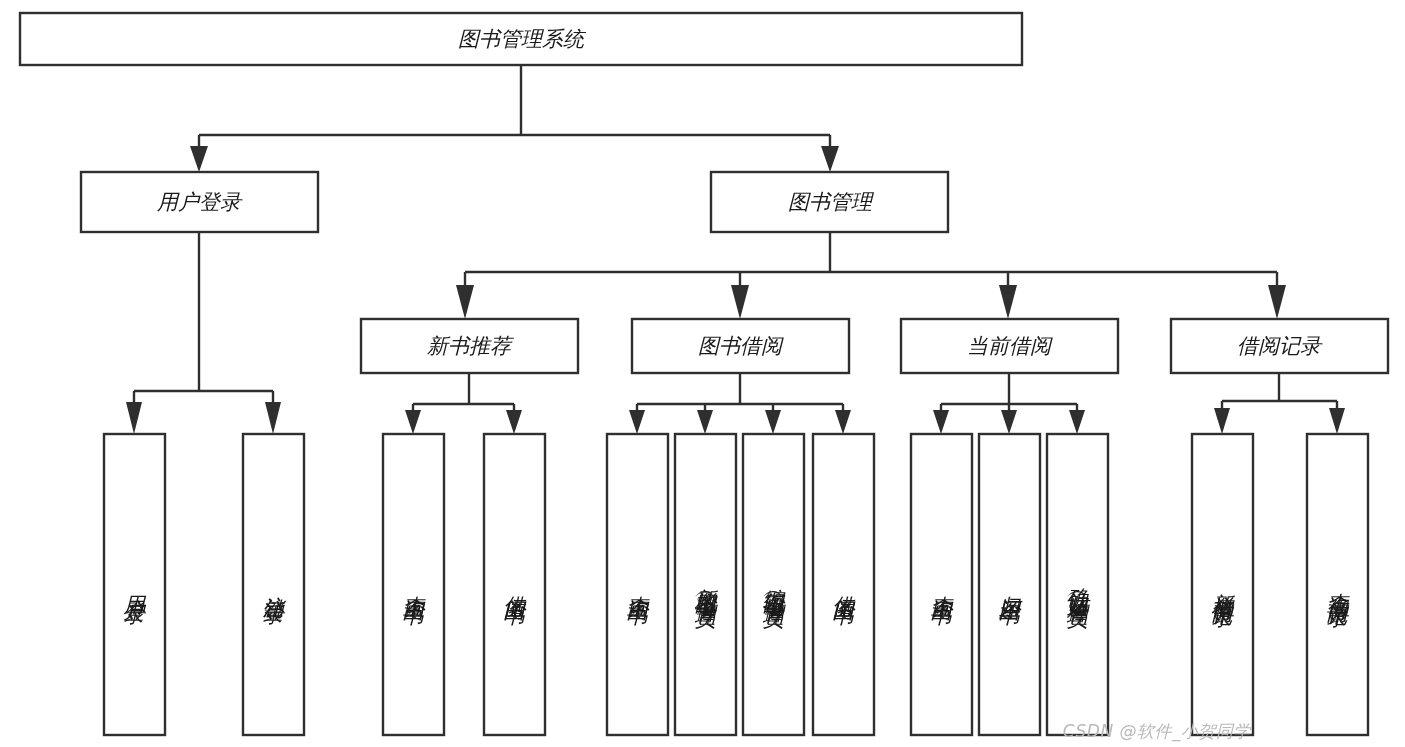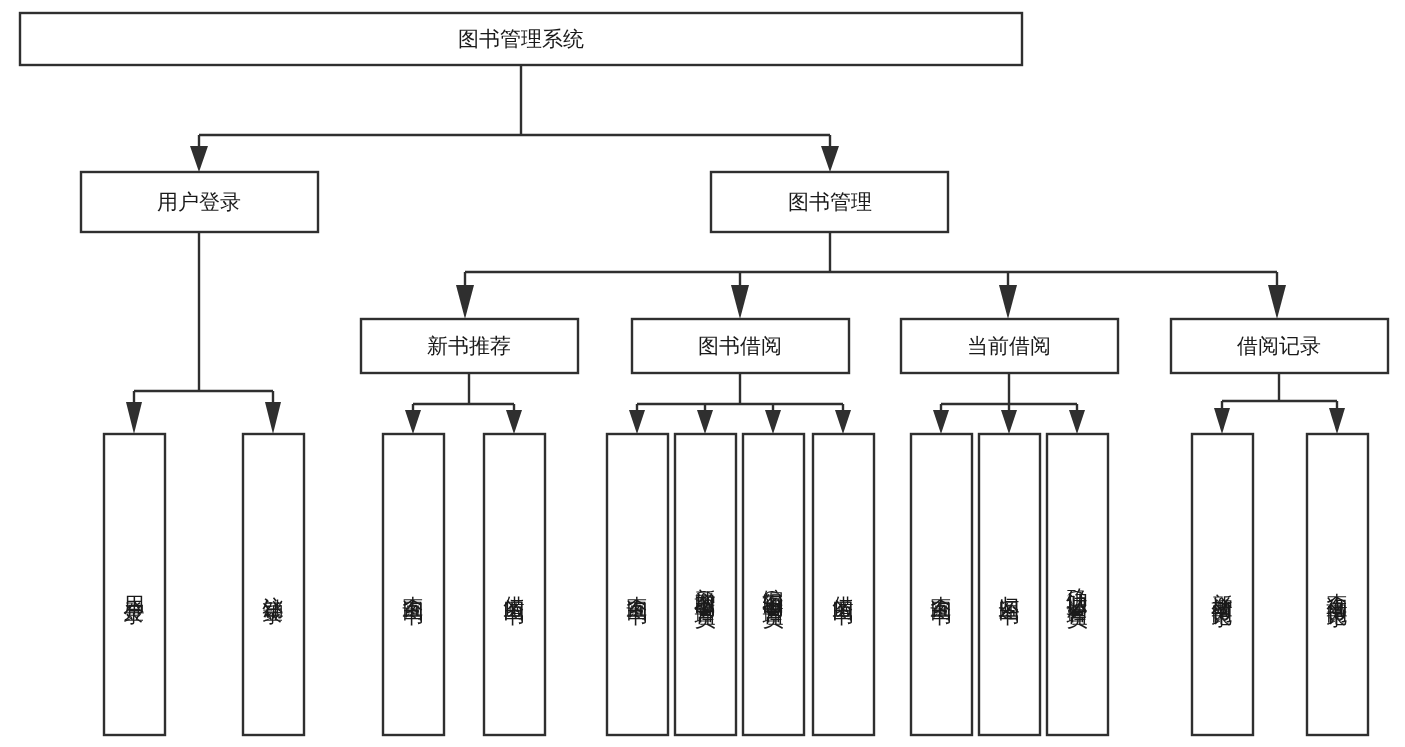--- a/index.html
+++ b/index.html
@@ -11,20 +11,21 @@
     width: 1405px;
     height: 747px;
     overflow: hidden;
     font-family: "DejaVu Sans", "Liberation Sans", sans-serif;
   }
   #diagram-root {
     position: relative;
     width: 1259px;
     height: 747px;
     background: #ffffff;
+    font-style: italic;
   }
   svg#tree-svg {
     position: absolute;
     left: 0;
     top: 0;
     width: 1405px;
     height: 747px;
     display: block;
   }
   .node-box {
@@ -225,14 +226,15 @@
       <rect class="node-box" x="1192" y="434" width="61" height="301"></rect>
       <text class="leaf-label-v" x="1222" y="585">新增借阅记录</text>
     </g>
     <g>
       <rect class="node-box" x="1307" y="434" width="61" height="301"></rect>
       <text class="leaf-label-v" x="1337" y="585">查询借阅记录</text>
     </g>
 
   </svg>
 
+  <div class="watermark">CSDN @软件_小贺同学</div>
 
 </div>
 
 </body></html>

